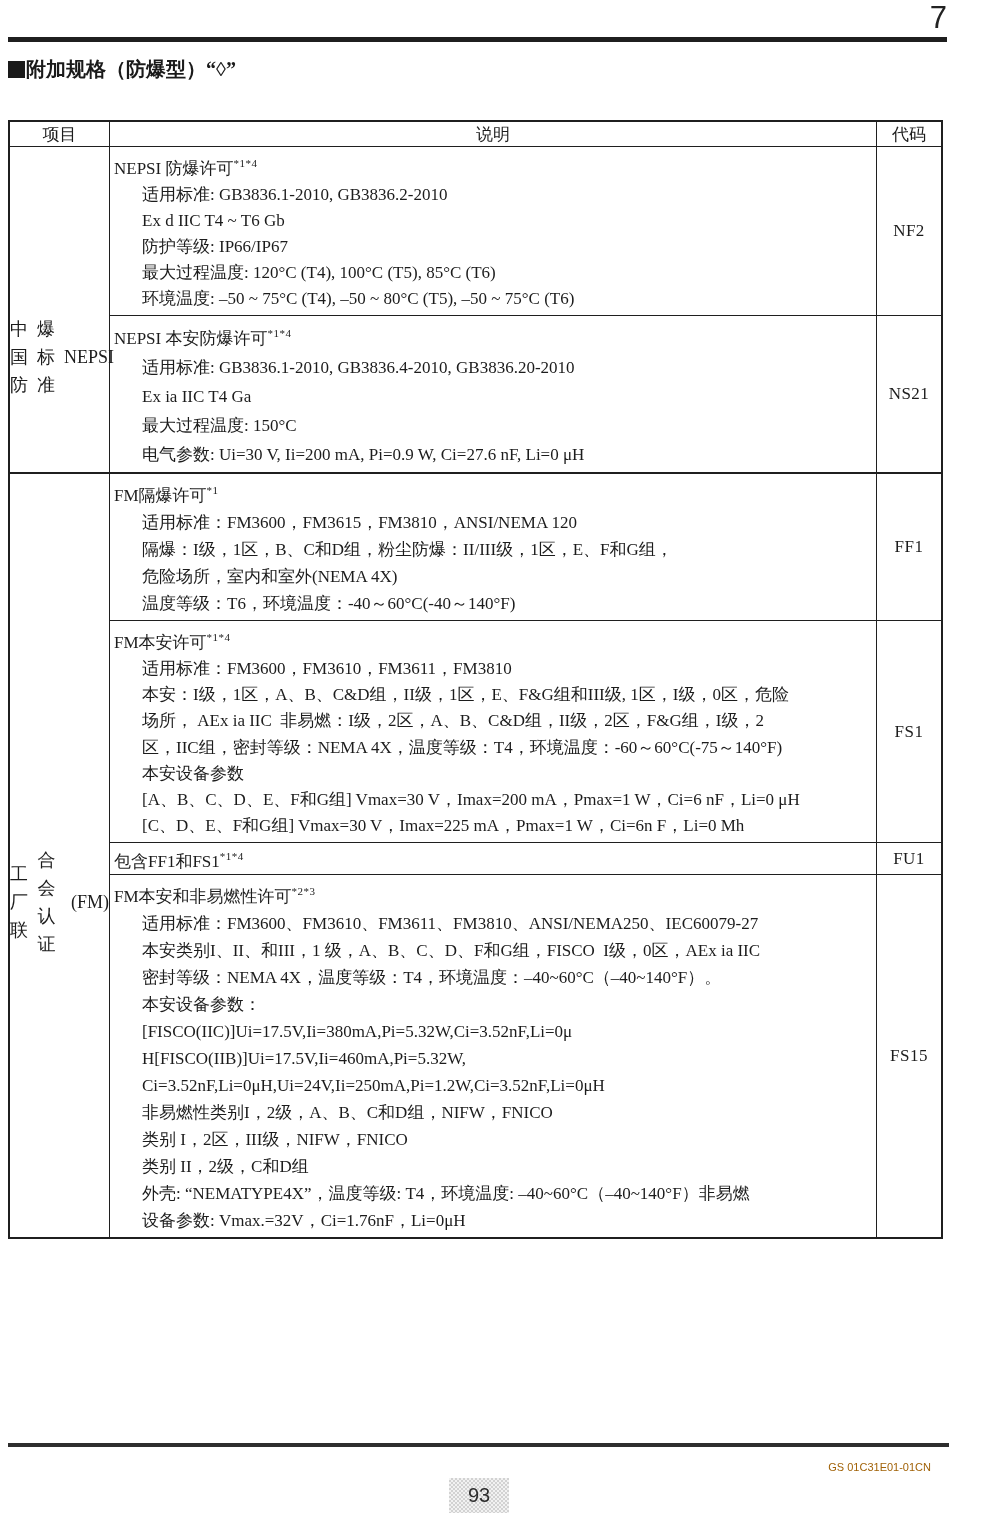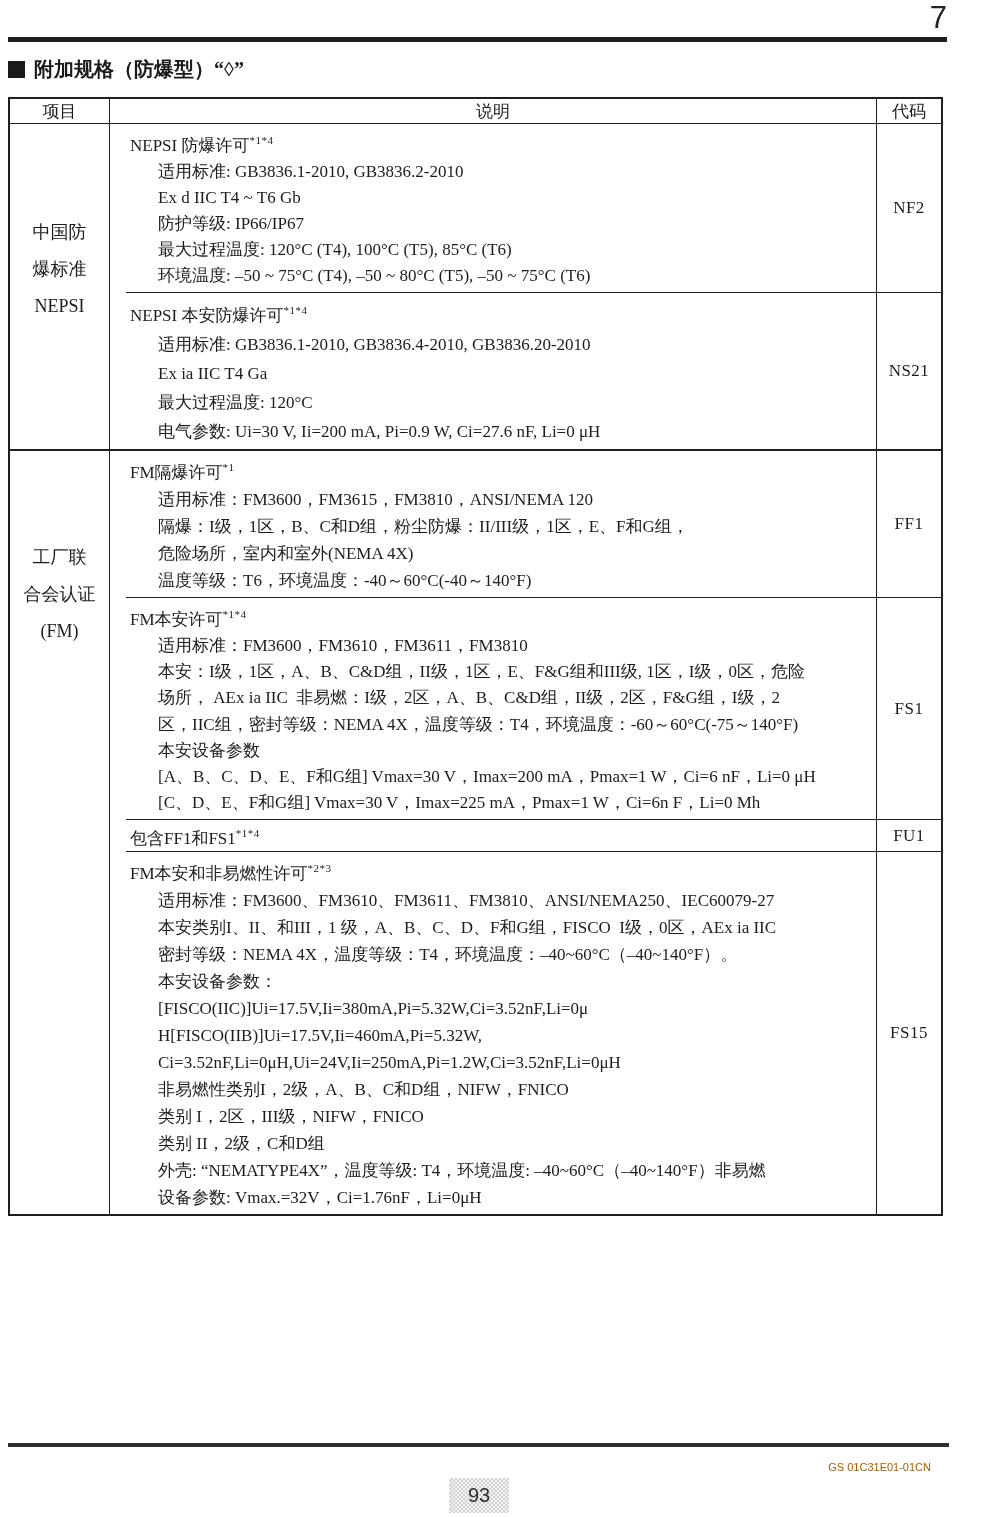--- a/index.html
+++ b/index.html
@@ -6,41 +6,41 @@
   body{
     width:1000px;height:1517px;position:relative;background:#ffffff;
     font-family:"Liberation Serif","DejaVu Serif",serif;color:#1c1c1c;
     overflow:hidden;
   }
   .sans{font-family:"Liberation Sans","DejaVu Sans",sans-serif;}
 
   
   .page-num{position:absolute;top:1px;right:53px;font-size:31px;line-height:34px;color:#222;}
   .top-rule{position:absolute;left:8px;top:37px;width:939px;height:5px;background:#1f1f1f;}
-  .heading{position:absolute;left:8px;top:56px;display:flex;align-items:center;gap:9px;
+  .heading{position:absolute;left:8px;top:56px;display:flex;align-items:center;gap:1px;
            font-size:20px;font-weight:bold;color:#1a1a1a;}
   .heading .sq{width:17px;height:17px;background:#1a1a1a;display:inline-block;}
 
   
-  .spec-table{position:absolute;left:8px;top:97px;width:935px;border:2px solid #1f1f1f;
+  .spec-table{position:absolute;left:8px;top:120px;width:935px;border:2px solid #1f1f1f;
               box-sizing:border-box;font-size:17px;}
   .thead{display:flex;height:24px;border-bottom:1px solid #1f1f1f;}
   .th{display:flex;align-items:center;justify-content:center;box-sizing:border-box;}
   .col-item{width:100px;border-right:1px solid #1f1f1f;flex:none;}
   .col-desc{flex:1;border-right:1px solid #1f1f1f;min-width:0;}
   .col-code{width:64px;flex:none;}
 
   .group{display:flex;}
   .group + .group{border-top:2px solid #1f1f1f;}
   .item-cell{width:100px;flex:none;border-right:1px solid #1f1f1f;box-sizing:border-box;
-             display:flex;flex-direction:column;align-items:center;
+             display:flex;flex-direction:row;align-items:center;
              font-size:18px;line-height:28px;gap:9px;}
   .group:nth-child(1) .item-cell{padding-top:94px;}
   .group:nth-child(2) .item-cell{padding-top:92px;}
-  .row-stack{flex:1;display:flex;flex-direction:column;min-width:0;margin-left:16px;}
+  .row-stack{flex:1;display:flex;flex-direction:column;min-width:0;}
   .row{display:flex;box-sizing:border-box;}
   .row + .row{border-top:1px solid #1f1f1f;}
   .desc-cell{flex:1;min-width:0;border-right:1px solid #1f1f1f;box-sizing:border-box;
              display:flex;flex-direction:column;justify-content:space-around;
              padding:3px 2px 3px 4px;}
   .code-cell{width:64px;flex:none;display:flex;align-items:center;justify-content:center;
              box-sizing:border-box;letter-spacing:.5px;}
   .ln{white-space:pre;line-height:21px;}
   .ln.ind{padding-left:28px;}
   .sup{font-size:11px;vertical-align:7px;letter-spacing:.5px;}
@@ -96,21 +96,21 @@
               <div class="ln ind"><span>最大过程温度: 120°C (T4), 100°C (T5), 85°C (T6)</span></div>
               <div class="ln ind"><span>环境温度: –50 ~ 75°C (T4), –50 ~ 80°C (T5), –50 ~ 75°C (T6)</span></div>
             </div>
             <div class="code-cell">NF2</div>
           </div>
           <div class="row h-NS21">
             <div class="desc-cell">
               <div class="ln"><span>NEPSI 本安防爆许可</span><span class="sup">*1*4</span></div>
               <div class="ln ind"><span>适用标准: GB3836.1-2010, GB3836.4-2010, GB3836.20-2010</span></div>
               <div class="ln ind"><span>Ex ia IIC T4 Ga</span></div>
-              <div class="ln ind"><span>最大过程温度: 120°C</span></div>
+              <div class="ln ind"><span>最大过程温度: 150°C</span></div>
               <div class="ln ind"><span>电气参数: Ui=30 V, Ii=200 mA, Pi=0.9 W, Ci=27.6 nF, Li=0 μH</span></div>
             </div>
             <div class="code-cell">NS21</div>
           </div>
         </div>
       </div>
       <div class="group">
         <div class="item-cell">
           <div class="item-line">工厂联</div>
           <div class="item-line">合会认证</div>

